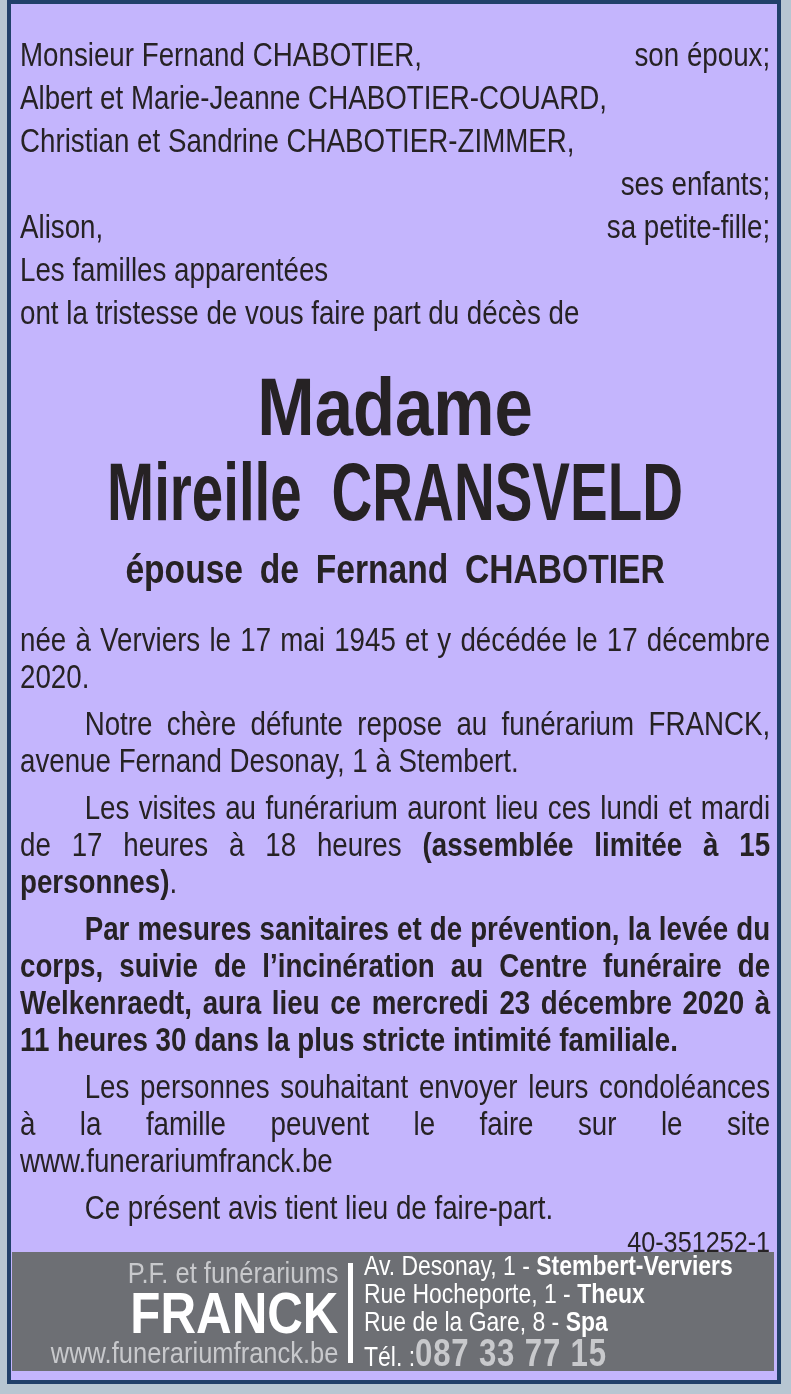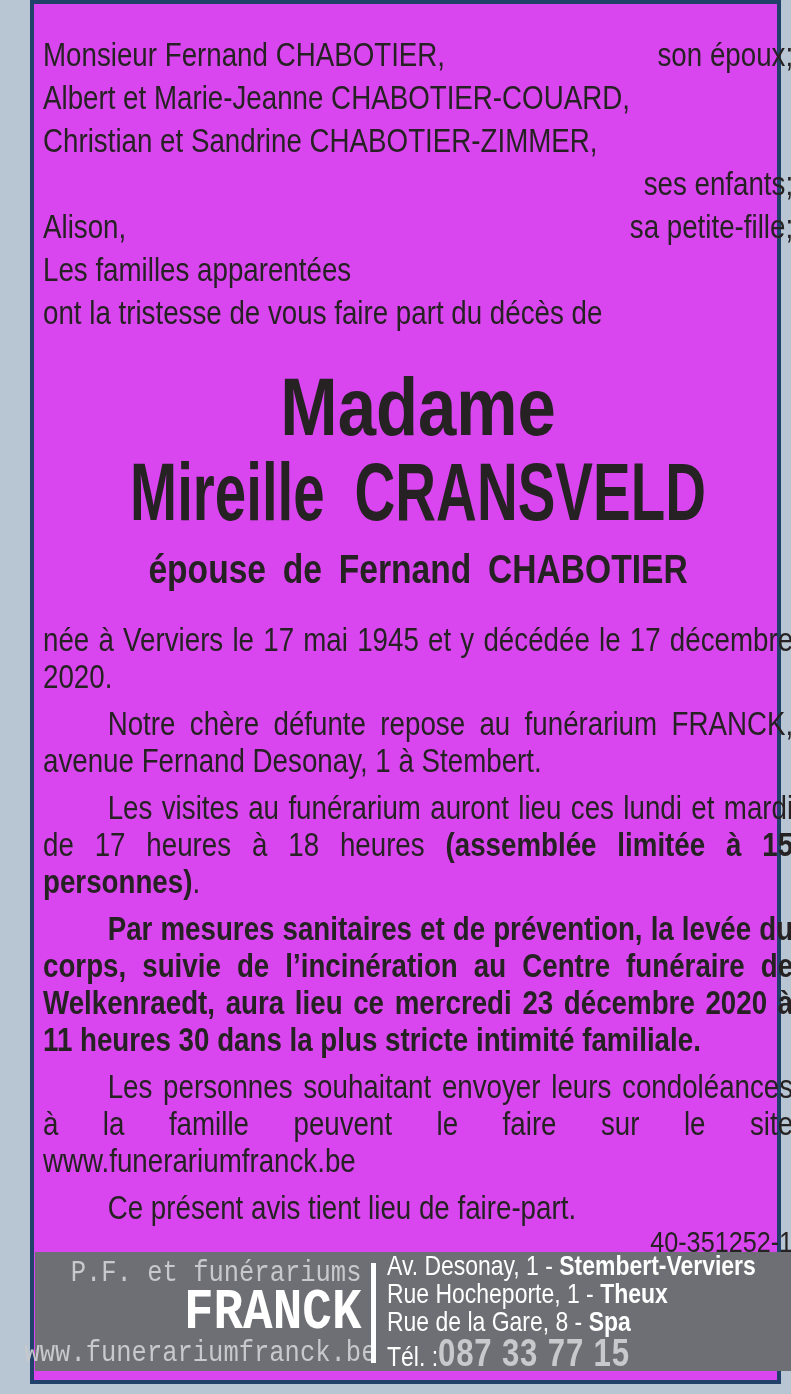--- a/index.html
+++ b/index.html
@@ -12,21 +12,21 @@
   }
   html,body{margin:0;padding:0;}
   body{
     width:791px;height:1394px;position:relative;overflow:hidden;
     background:var(--frame-outer);
     font-family:"Liberation Sans", sans-serif;
     color:var(--text);
   }
   .sheet{
     position:absolute;left:7px;right:10px;top:0;bottom:10px;
-    background:#d946ef;border:4px solid var(--frame-border);margin-left:23px;
+    background:#c4b5fd;border:4px solid var(--frame-border);
   }
   
   .content{
     position:absolute;left:9px;top:10px;width:893px;
     transform:scaleX(0.84);transform-origin:0 0;
   }
   .intro{margin-top:19px;font-size:33px;line-height:43px;}
   .intro-line{display:flex;justify-content:space-between;}
   .il-left{white-space:pre;}
   .il-right{white-space:pre;}
@@ -38,21 +38,21 @@
   .bodytext{margin-top:27px;font-size:33px;line-height:37px;text-align:justify;hyphens:auto;}
   .para{margin:0 0 10px 0;}
   .para.indent{text-indent:77px;}
   .b{font-weight:bold;}
   .ref{position:absolute;top:1212px;left:0;width:100%;text-align:right;font-size:30px;line-height:32px;}
   
   .banner{
     position:absolute;left:1px;top:1248px;width:762px;height:119px;
     background:var(--banner-bg);
   }
-  .banner-left{position:absolute;left:0;top:0;bottom:0;width:336px;font-family:Liberation Mono, monospace;}
+  .banner-left{position:absolute;left:0;top:0;bottom:0;width:336px;}
   .bl-inner{
     position:absolute;right:10px;top:4px;width:118%;
     transform:scaleX(0.85);transform-origin:100% 0;
     text-align:right;color:var(--banner-text-light);
   }
   .bl-prefix{font-size:30px;line-height:34px;}
   .bl-name{font-size:58px;line-height:46px;font-weight:bold;color:var(--banner-text-white);}
   .bl-site{font-size:30px;line-height:34px;}
   .banner-divider{position:absolute;left:336px;top:11px;bottom:8px;width:5px;background:#ffffff;}
   .banner-right{

